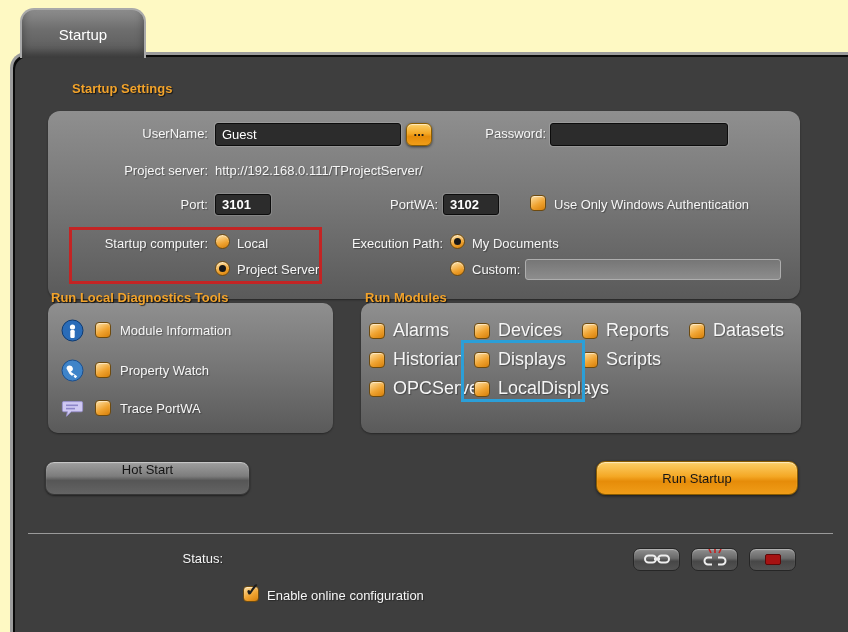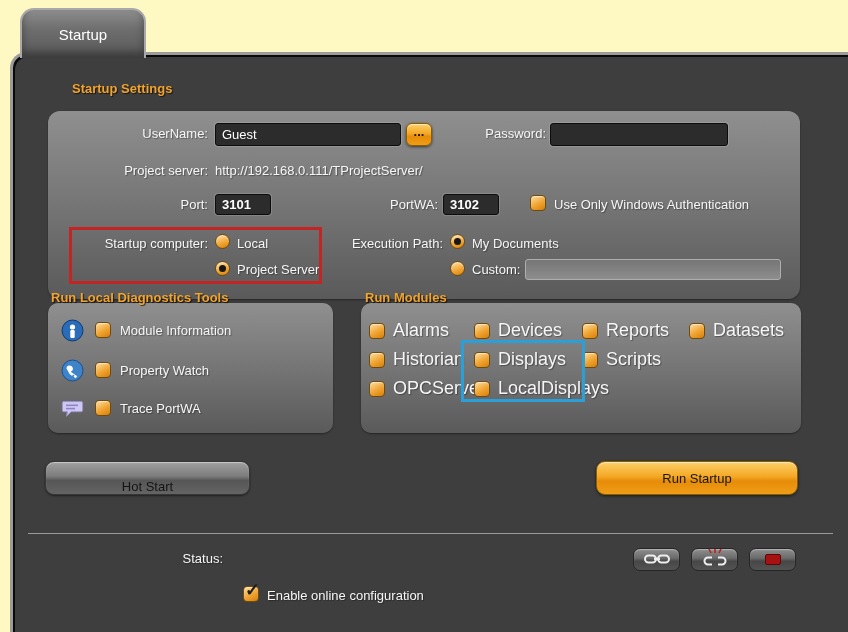--- a/index.html
+++ b/index.html
@@ -68,21 +68,21 @@
     content:"";position:absolute;left:3px;top:3px;width:7px;height:7px;border-radius:50%;
     background:#171717;
   }
   
   .redbox{position:absolute;border:3px solid #c32424;z-index:5;}
   .bluebox{position:absolute;border:3px solid #2b9fd8;z-index:5;}
   
   .graybtn{
     position:absolute;border-radius:9px;border:1px solid #363636;
     background:linear-gradient(180deg,#a0a0a0 0%,#7d7d7d 44%,#565656 58%,#646464 100%);
-    color:#141414;font-size:13px;display:flex;align-items:flex-end;justify-content:center;
+    color:#141414;font-size:13px;display:flex;align-items:flex-start;justify-content:center;
     box-shadow:inset 0 1px 1px rgba(255,255,255,.45), 0 1px 2px rgba(0,0,0,.5);
     cursor:pointer;font-family:"Liberation Sans",sans-serif;
   }
   .orangebtn{
     position:absolute;border-radius:9px;border:1px solid #8a5c00;
     background:linear-gradient(180deg,#fcd069 0%,#f4a825 45%,#e68c09 60%,#f09d18 100%);
     color:#161616;font-size:13px;display:flex;align-items:center;justify-content:center;
     box-shadow:inset 0 1px 1px rgba(255,255,255,.6), 0 1px 3px rgba(0,0,0,.6);
     cursor:pointer;font-family:"Liberation Sans",sans-serif;
   }

